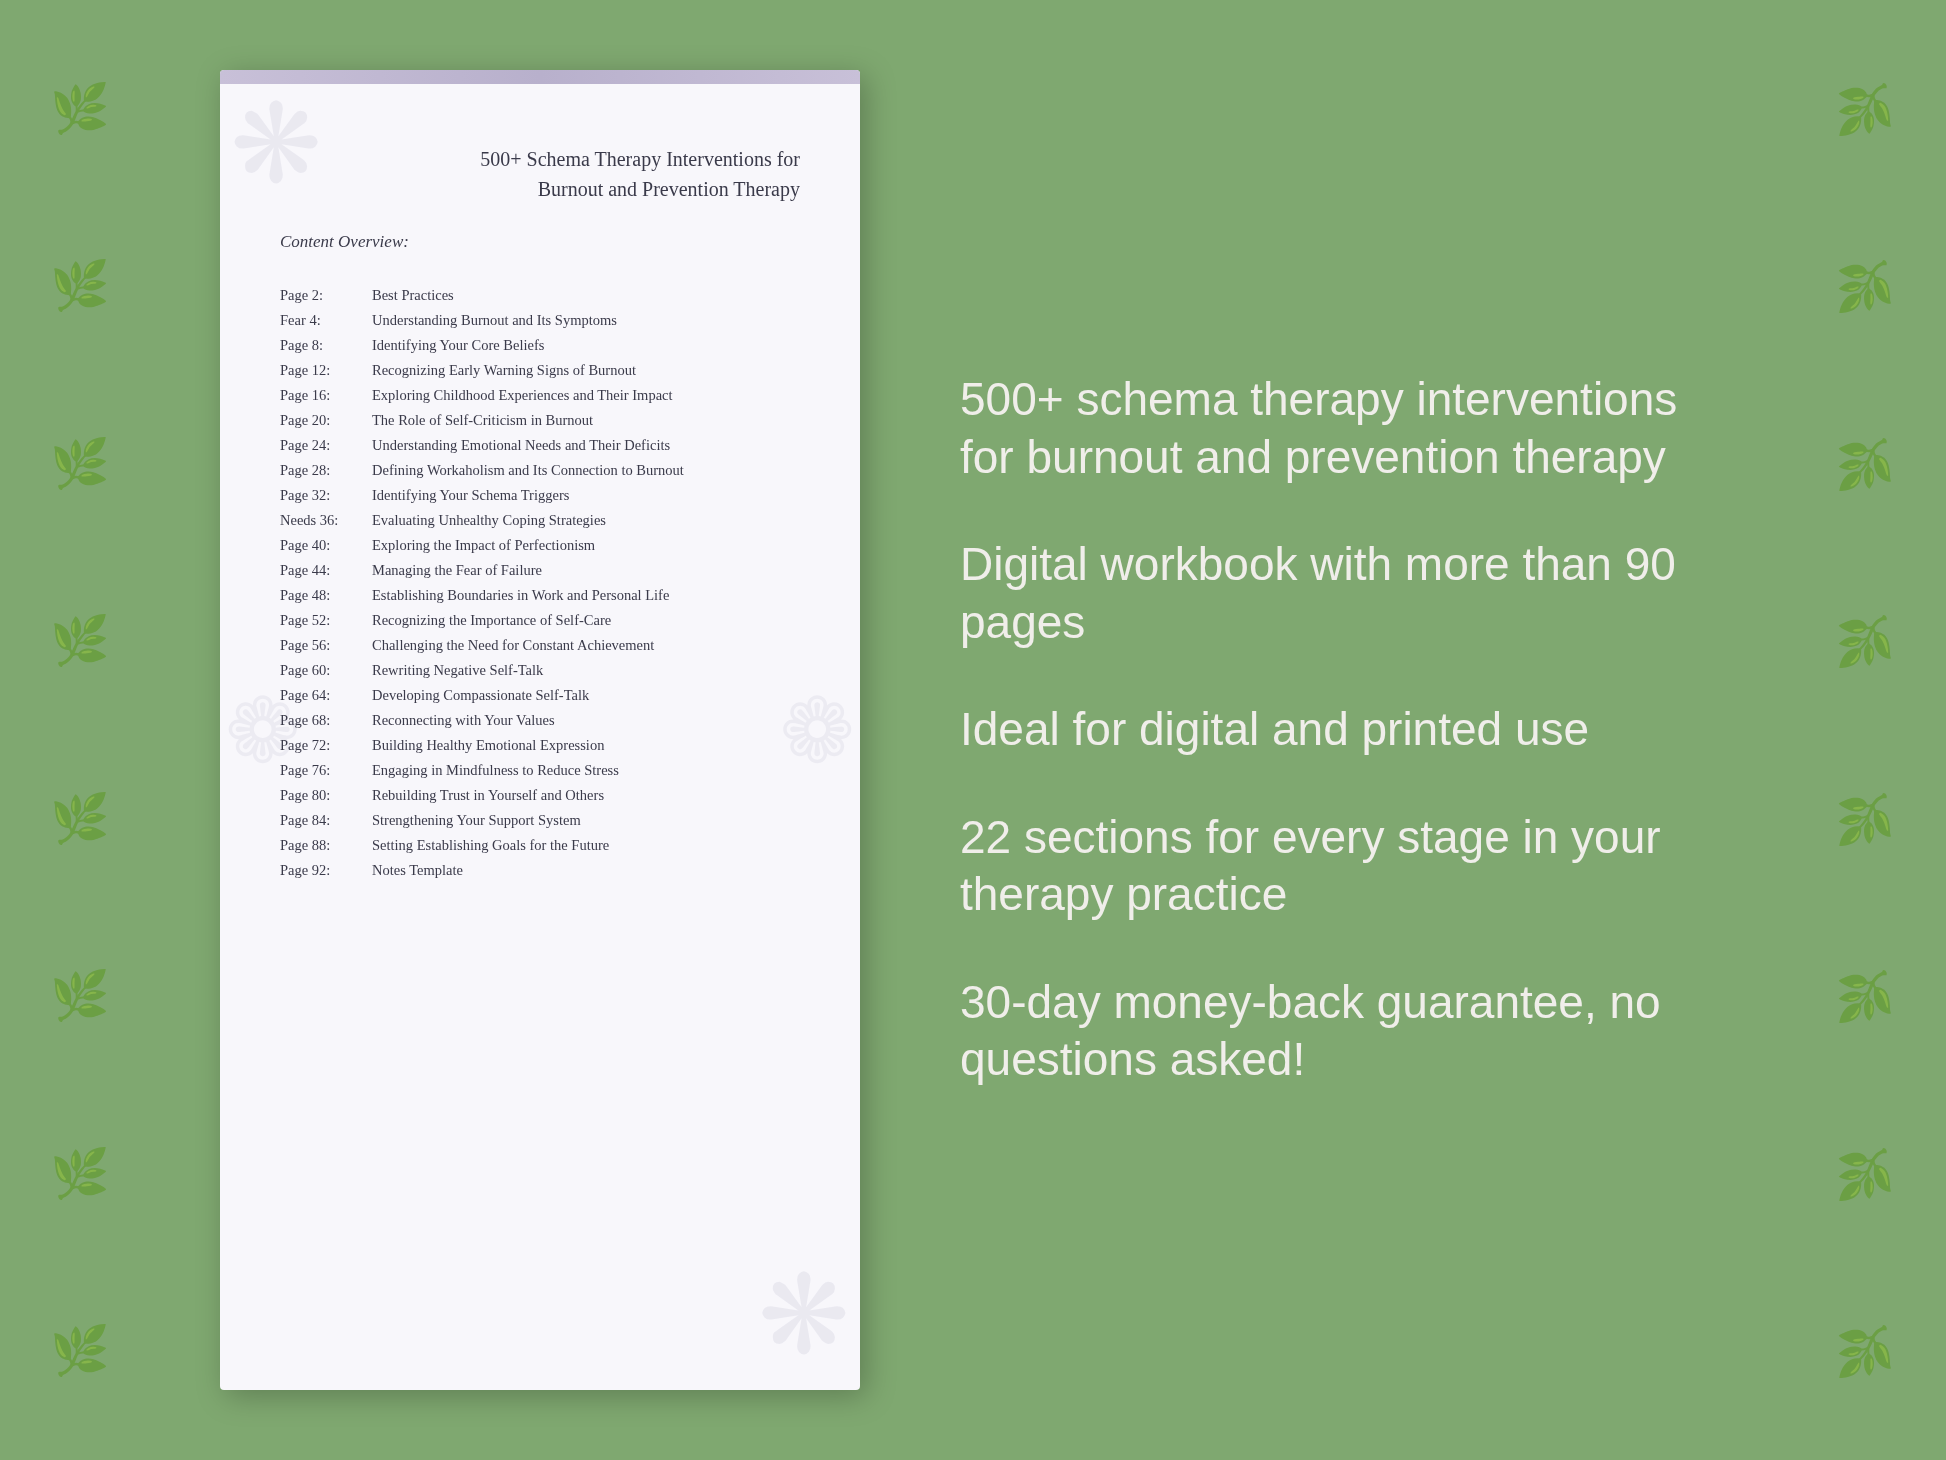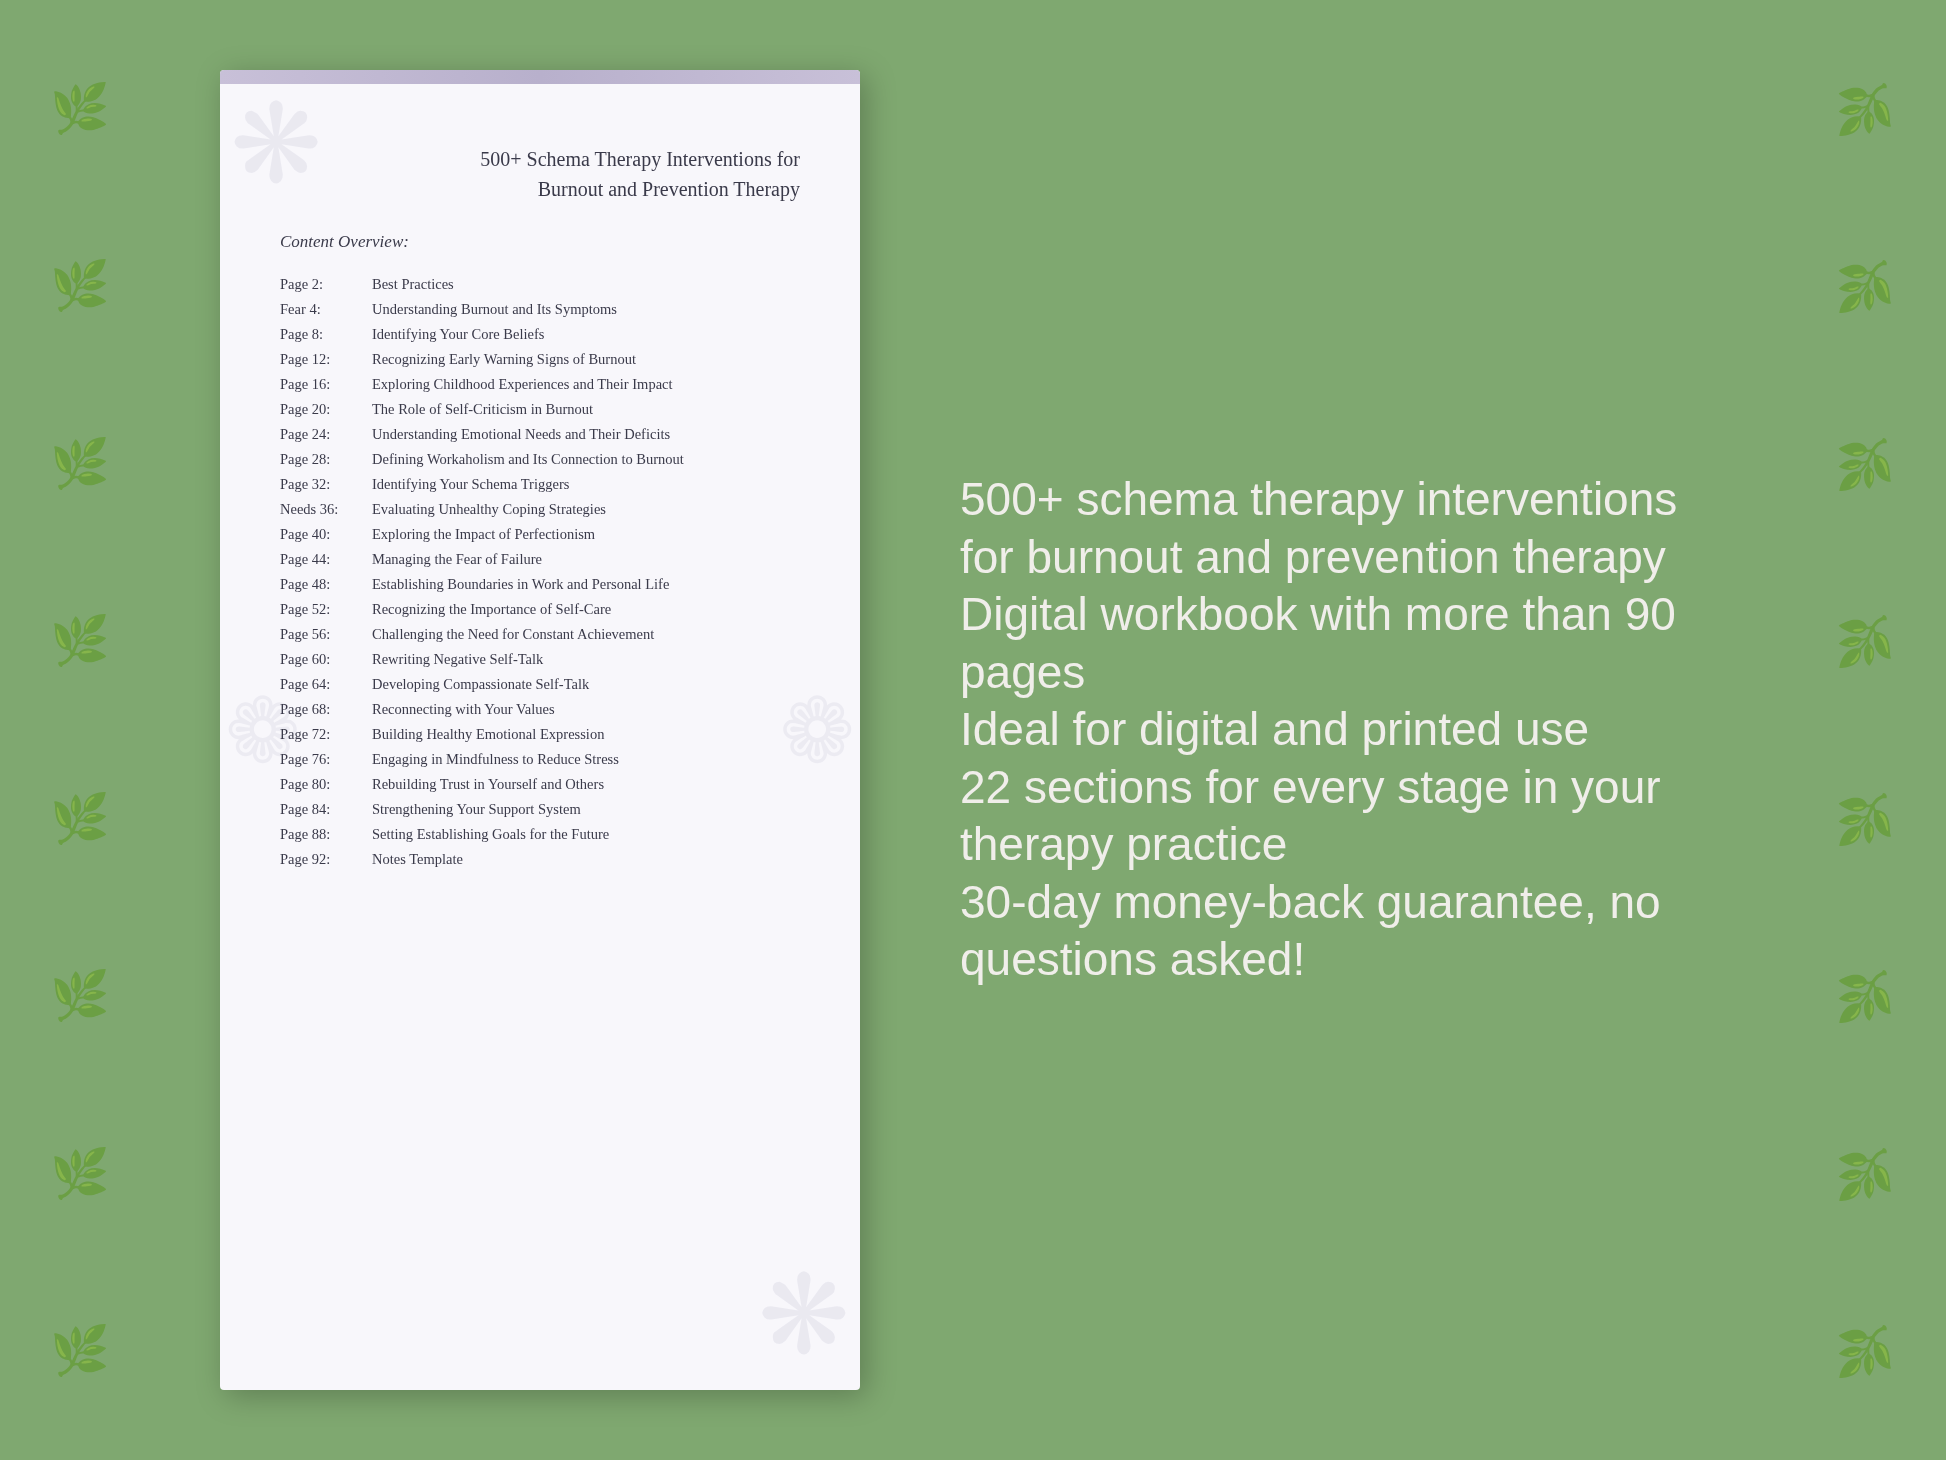--- a/index.html
+++ b/index.html
@@ -103,21 +103,21 @@
       color: #3a3a4a;
       margin-bottom: 28px;
       line-height: 1.5;
       font-weight: normal;
       margin-top: 10px;
     }
 
     .content-overview-label {
       font-size: 17px;
       color: #3a3a4a;
-      margin-bottom: 20px;
+      margin-bottom: 31px;
       font-style: italic;
     }
 
     .toc-list {
       list-style: none;
     }
 
     .toc-item {
       font-size: 14.5px;
       color: #3a3a4a;
@@ -134,20 +134,21 @@
 
     .toc-title {
       flex: 1;
     }
 
     
     .right-panel {
       flex: 1;
       display: flex;
       flex-direction: column;
+      gap: 50px;
       padding: 40px 20px 40px 40px;
     }
 
     .feature-text {
       font-size: 46px;
       color: #f0eeea;
       line-height: 1.25;
       font-family: Arial, Helvetica, sans-serif;
       font-weight: 400;
     }

